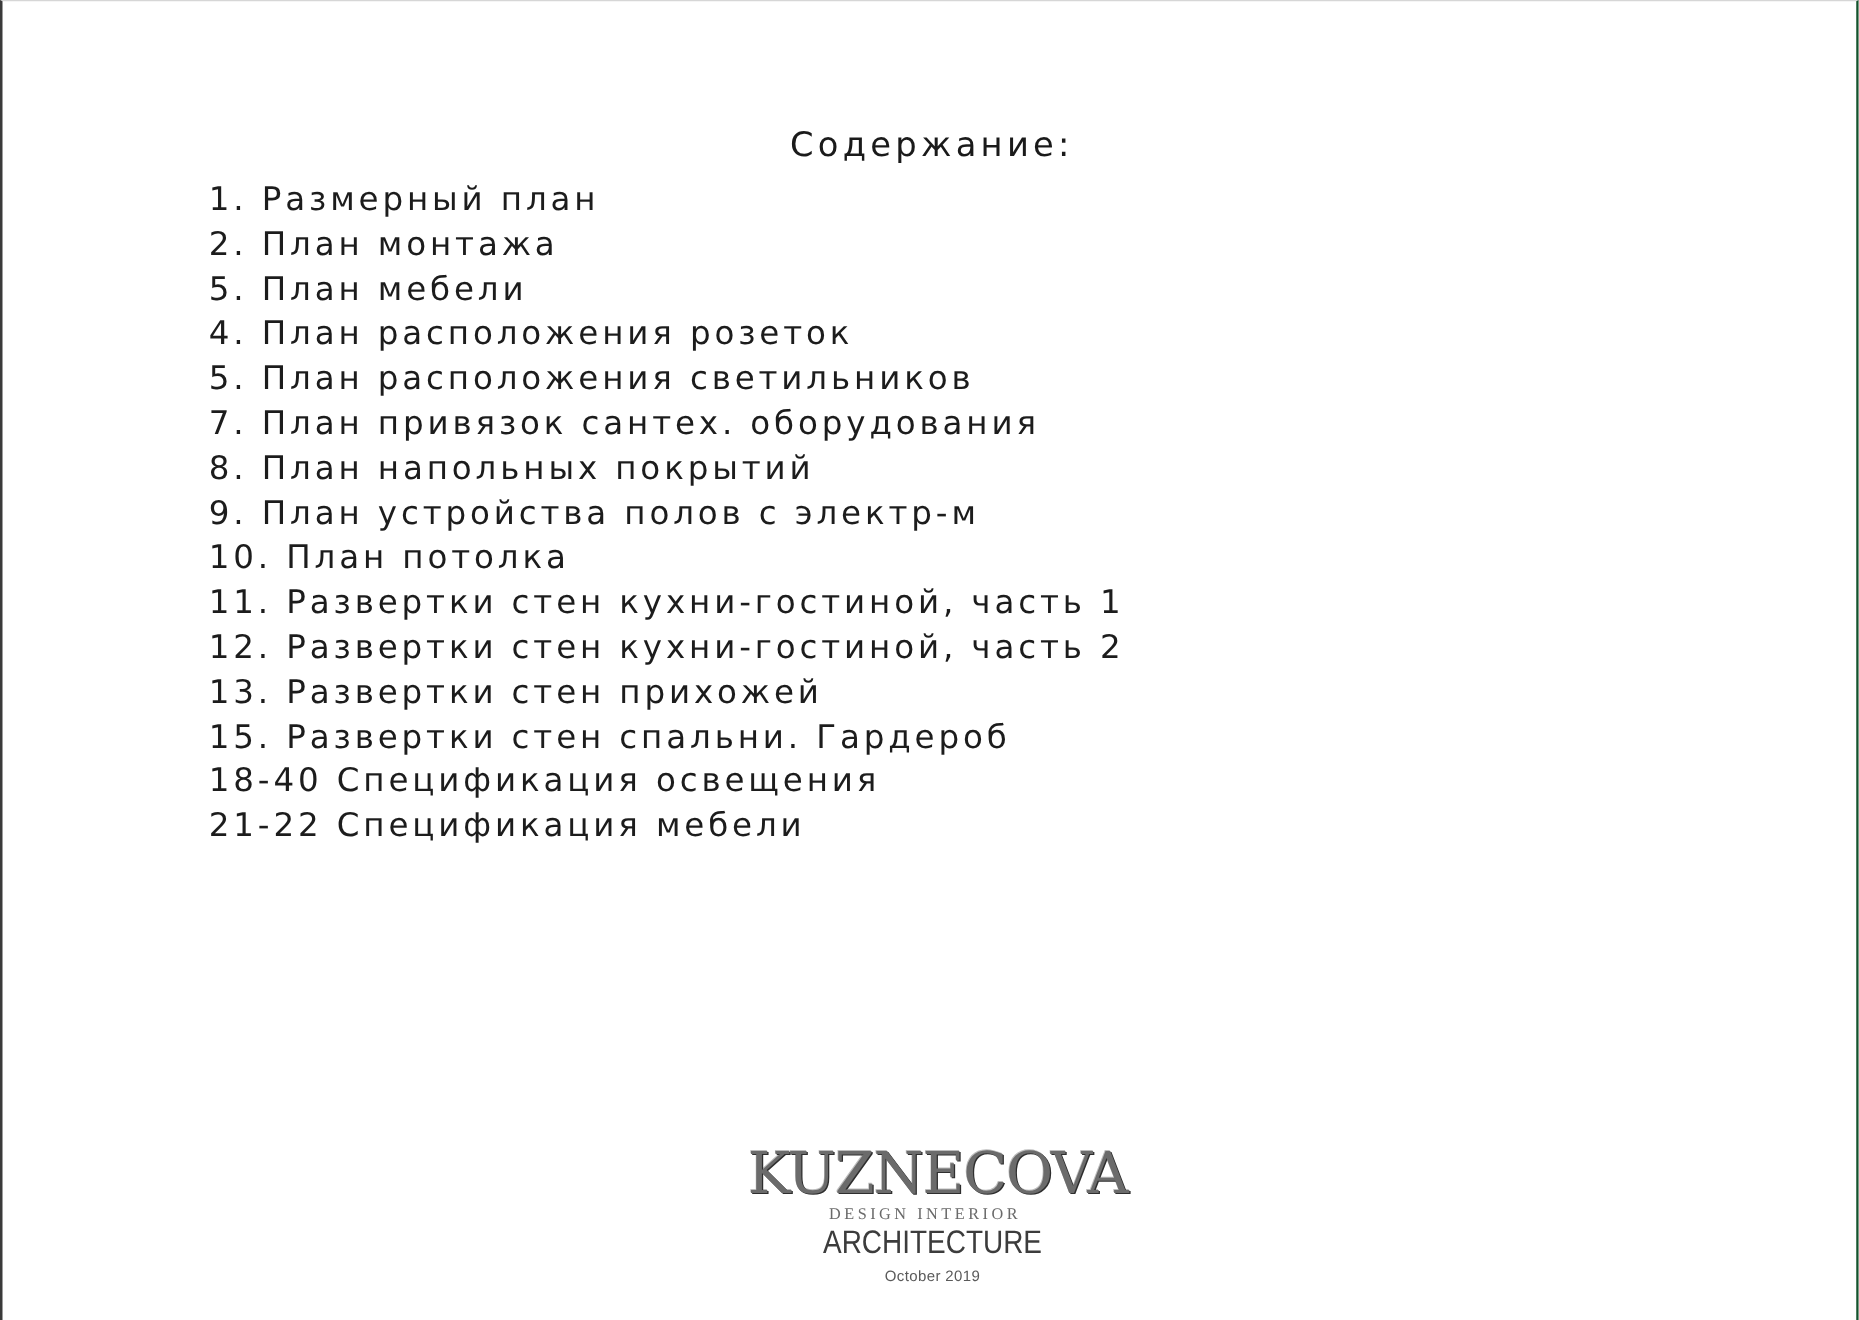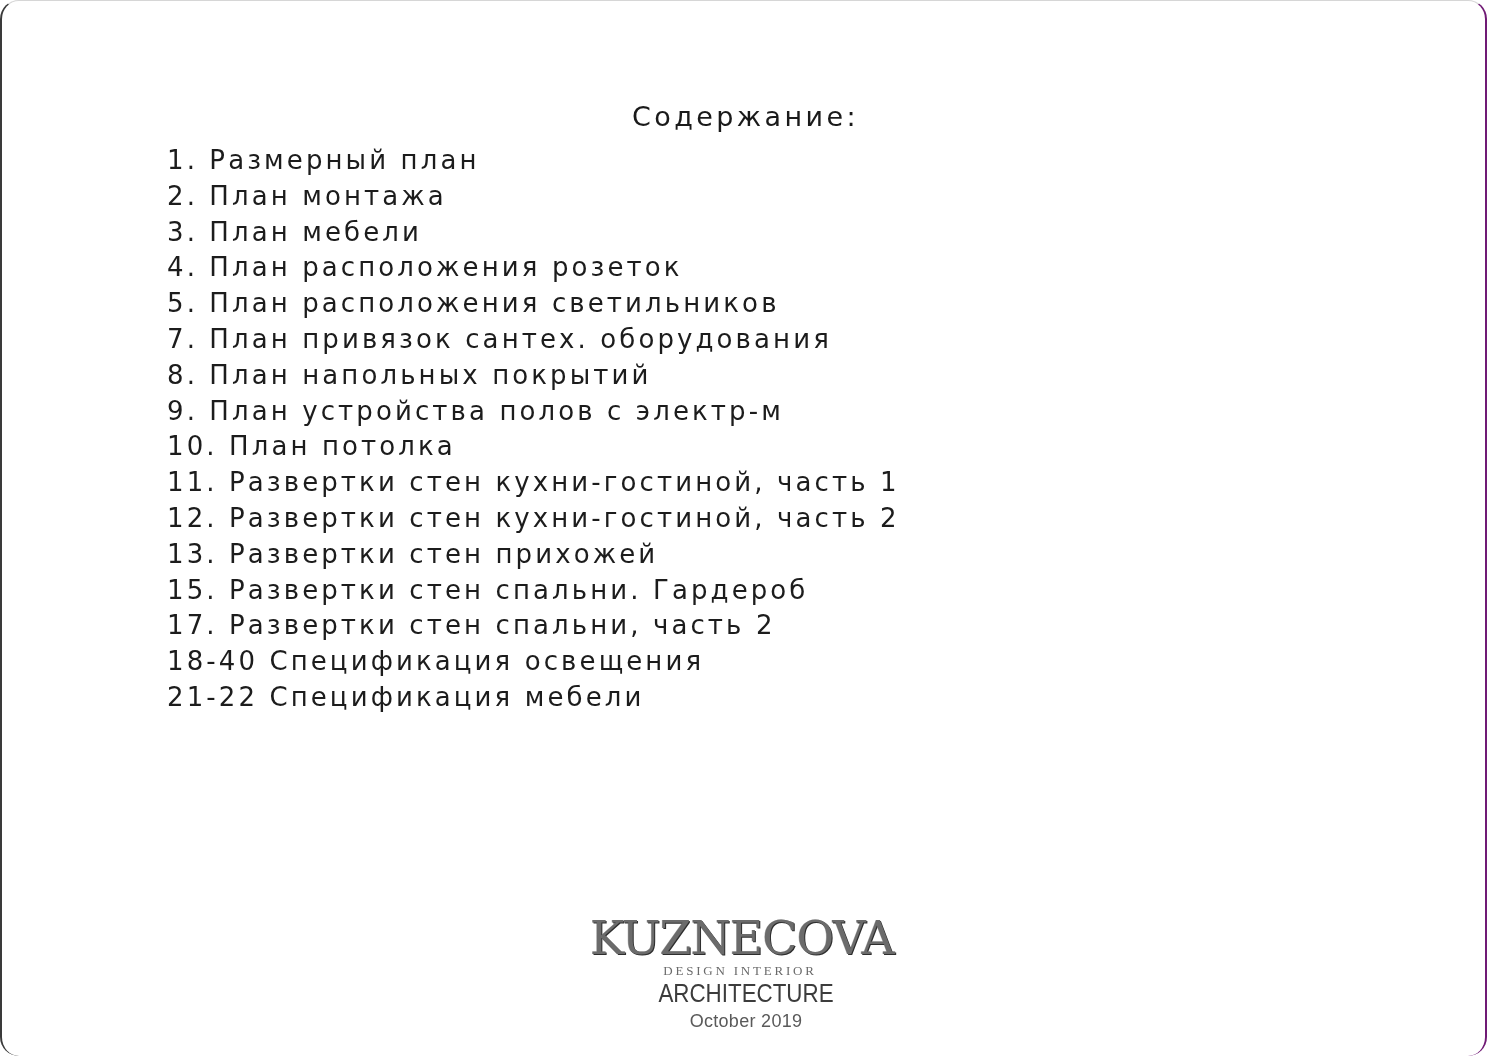--- a/index.html
+++ b/index.html
@@ -16,23 +16,22 @@
       color: #1c1c1c;
     }
     .page {
       position: absolute;
       left: 0; top: 0;
       width: 1487px;
       height: 1056px;
       box-sizing: border-box;
       border-left: 2px solid #3a3a3a;
       border-top: 1px solid #d6d6d6;
-      border-right: 2px solid #701a75;
+      border-right: 2px solid #14532d;
       background: #ffffff;
-      border-radius: 19px;
     }
     .title {
       position: absolute;
       left: 0;
       width: 1487px;
       top: 80px;
       text-align: center;
       font-size: 27px;
       letter-spacing: 3.4px;
       line-height: 36px;
@@ -60,21 +59,21 @@
       left: 588px;
       top: 912px;
       width: 312px;
       height: 120px;
     }
     .logo-main {
       position: absolute;
       left: 0;
       top: 0;
       width: 312px;
-      text-align: left;
+      text-align: right;
       font-family: "DejaVu Serif", serif;
       font-size: 46px;
       line-height: 50px;
       letter-spacing: -1px;
       color: #6b6b6b;
       text-shadow: 1px 1px 0 #2e2e2e, -0.5px -0.5px 0 #bdbdbd;
     }
     .logo-sub {
       position: absolute;
       left: 0;
@@ -100,48 +99,47 @@
       transform: scaleX(0.86);
       transform-origin: center;
     }
     .logo-date {
       position: absolute;
       left: 0;
       top: 100px;
       width: 312px;
       text-align: center;
       font-family: "Liberation Sans", sans-serif;
-      font-size: 18px;
+      font-size: 12px;
       line-height: 16px;
       color: #5a5a5a;
       letter-spacing: 0.3px;
     }
   </style>
 </head>
 <body>
 
 <div class="page">
 
   <h1 class="title">Содержание:</h1>
 
   <ul class="toc">
     <li>1. Размерный план</li>
     <li>2. План монтажа</li>
-    <li>3. План мебели</li>
+    <li>5. План мебели</li>
     <li>4. План расположения розеток</li>
     <li>5. План расположения светильников</li>
     <li>7. План привязок сантех. оборудования</li>
     <li>8. План напольных покрытий</li>
     <li>9. План устройства полов с электр-м</li>
     <li>10. План потолка</li>
     <li>11. Развертки стен кухни-гостиной, часть 1</li>
     <li>12. Развертки стен кухни-гостиной, часть 2</li>
     <li>13. Развертки стен прихожей</li>
     <li>15. Развертки стен спальни. Гардероб</li>
-    <li>17. Развертки стен спальни, часть 2</li>
     <li>18-40 Спецификация освещения</li>
     <li>21-22 Спецификация мебели</li>
   </ul>
 
   <div class="logo">
     <div class="logo-main">KUZNECOVA</div>
     <div class="logo-sub">DESIGN INTERIOR</div>
     <div class="logo-arch">ARCHITECTURE</div>
     <div class="logo-date">October 2019</div>
   </div>

